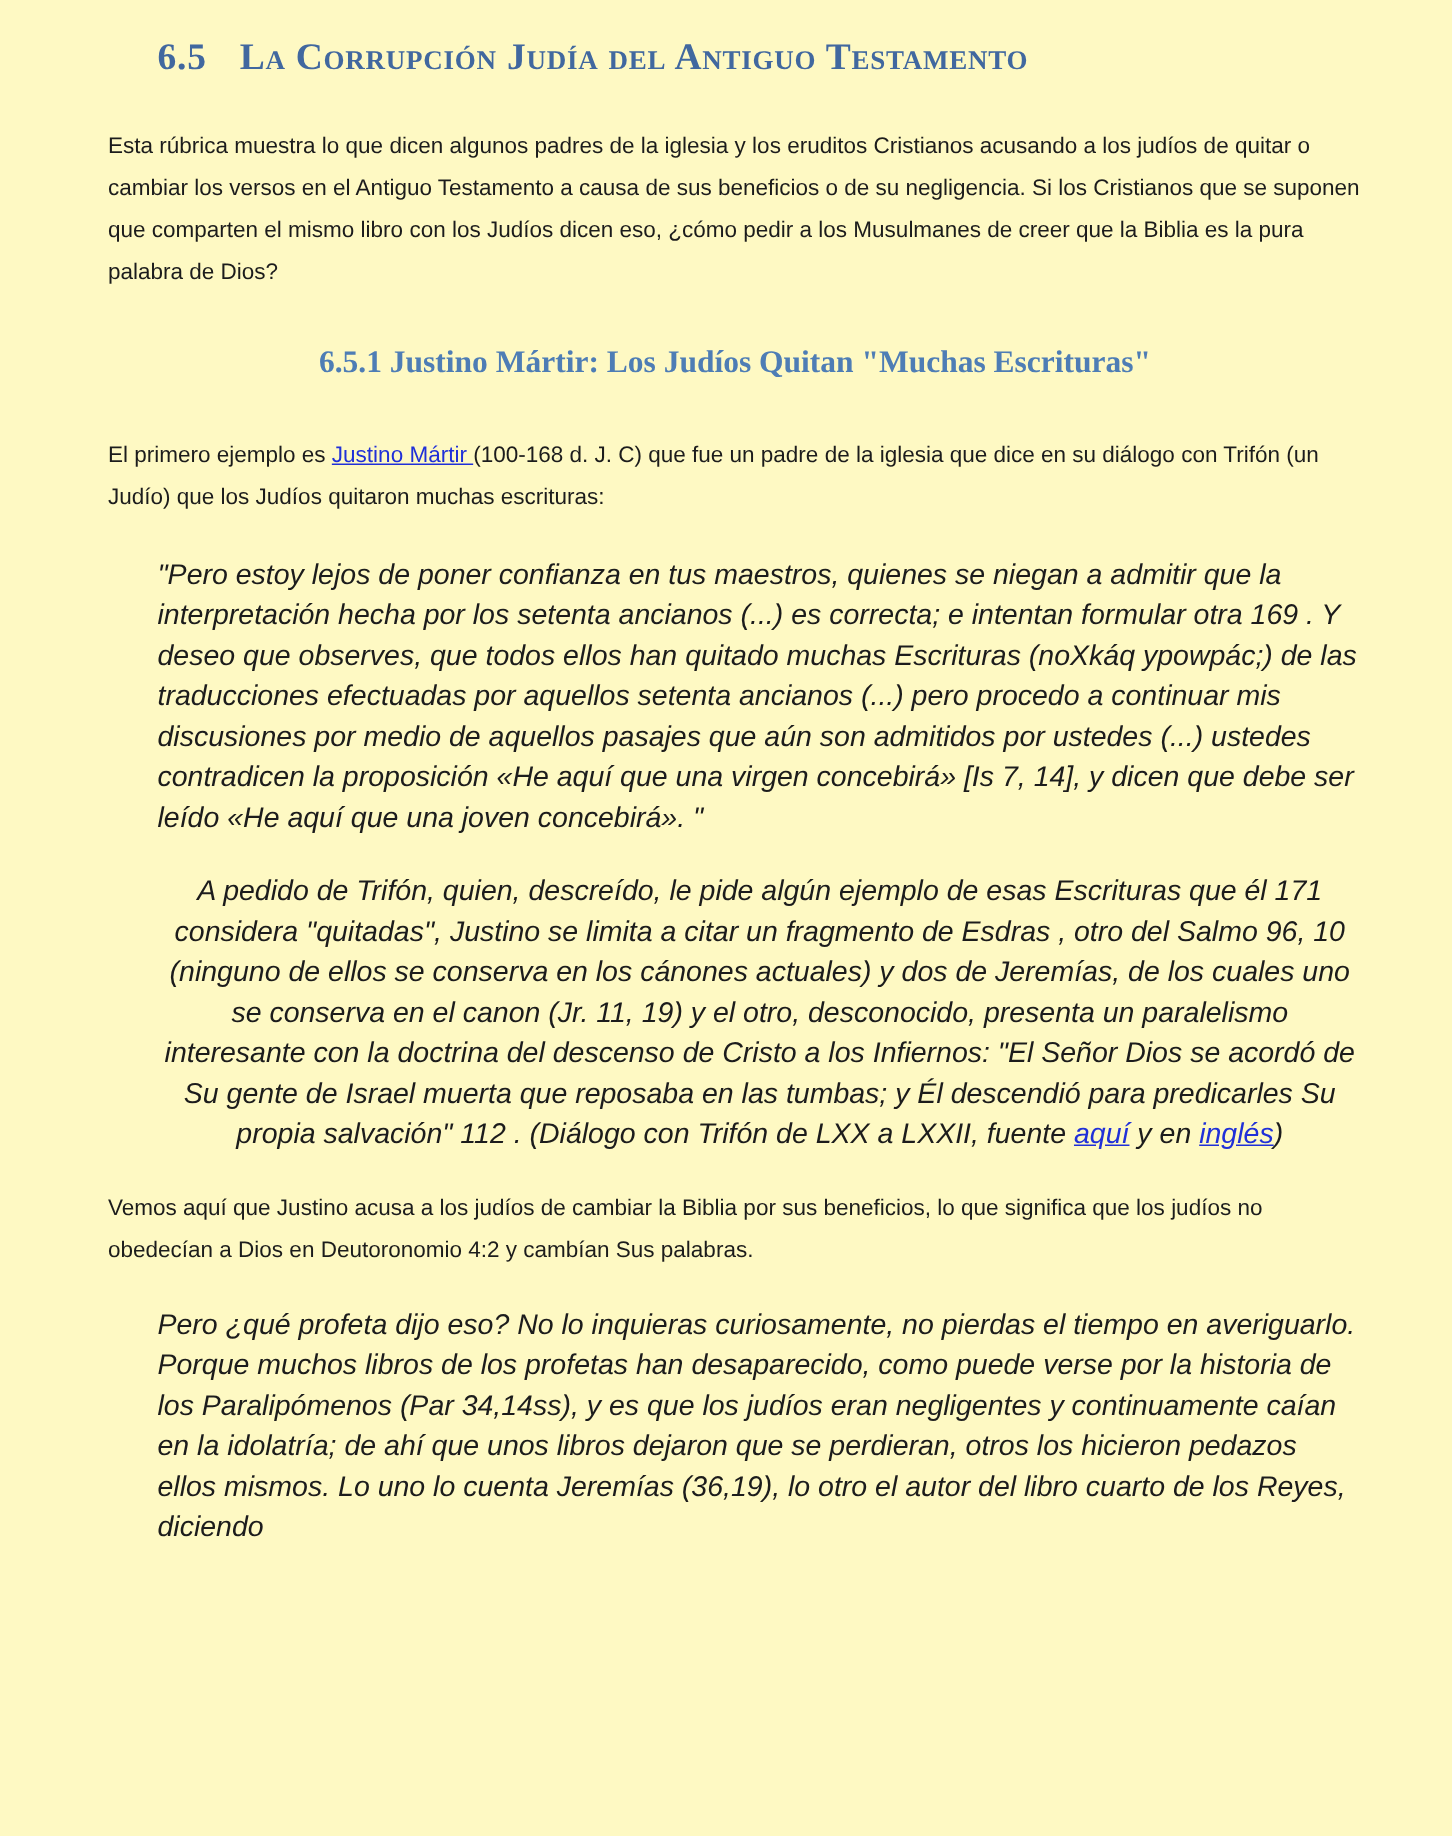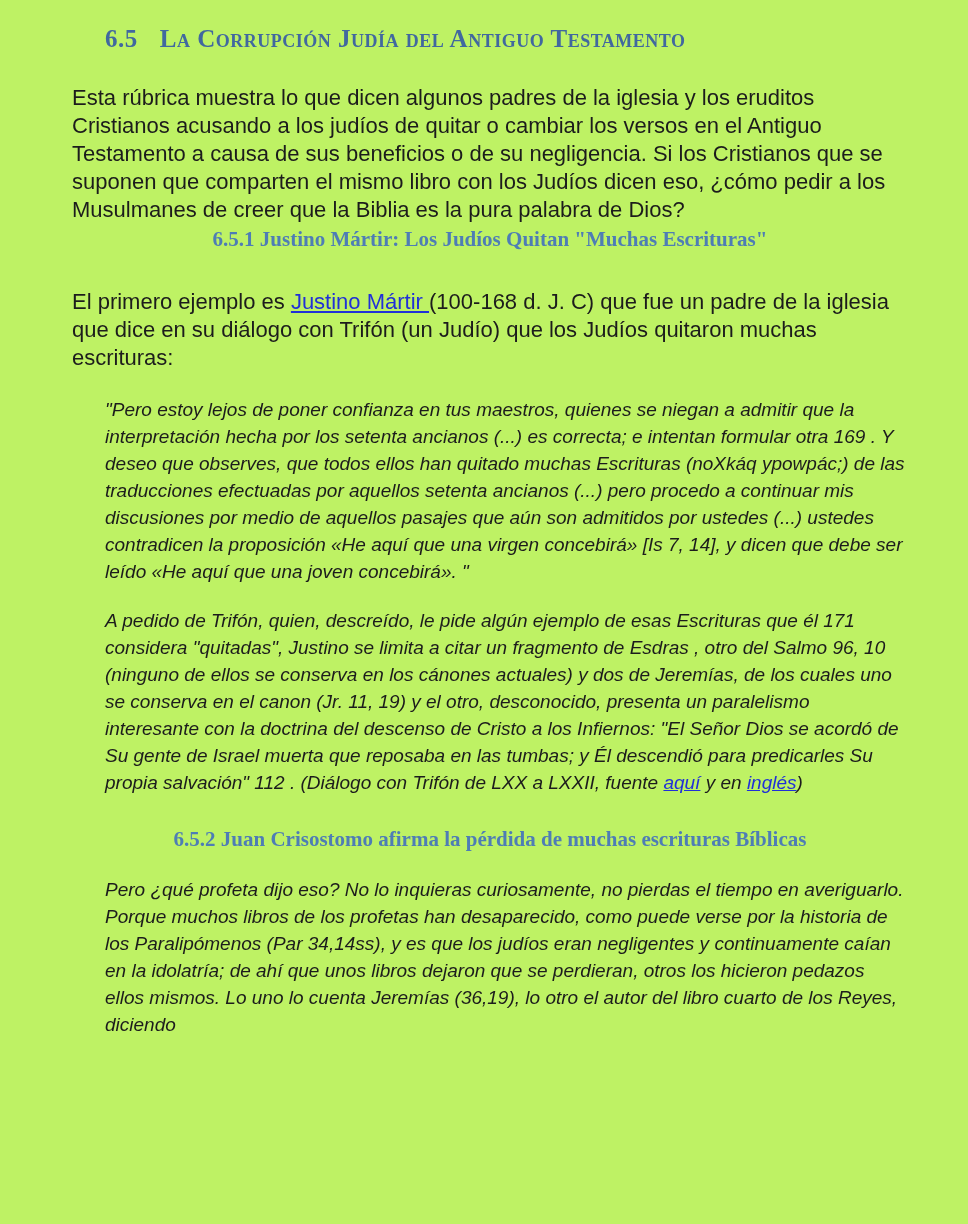--- a/index.html
+++ b/index.html
@@ -5,21 +5,21 @@
   html, body {
     margin: 0;
     padding: 0;
     background: #ffffff;
   }
   .page {
     position: relative;
     width: 968px;
     height: 1224px;
     margin: 0 auto;
-    background: #bef264;
+    background: #fef9c3;
     overflow: hidden;
     box-sizing: border-box;
     padding: 22px 60px 0 72px;
     font-family: "Liberation Sans", sans-serif;
     color: #1c1c1c;
   }
   
   .doc-title {
     margin: 0 0 0 33px;
     font-family: "Liberation Serif", serif;
@@ -34,41 +34,41 @@
   
   .sub-heading {
     margin: 0;
     font-family: "Liberation Serif", serif;
     font-weight: bold;
     font-size: 21px;
     line-height: 30px;
     color: #4E7DB5;
     text-align: center;
   }
-  .h651 { }
+  .h651 { margin-top: 30px; }
   .h652 { margin-top: 28px; }
   
   .body-para {
     margin: 0;
-    font-size: 22px;
+    font-size: 15px;
     line-height: 28px;
   }
   .p-intro   { margin-top: 28px; }
   .p-example { margin-top: 34px; }
   .p-concl   { margin-top: 22px; }
   .p-juan    { margin-top: 24px; }
   
   .quote {
     margin: 0 0 0 33px;
     font-style: italic;
     font-size: 19px;
     line-height: 27px;
   }
   .q1 { margin-top: 24px; }
-  .q2 { margin-top: 22px; }
+  .q2 { margin-top: 22px; text-align: center; }
   .q-title { margin-top: 20px; }
   .q3 { margin-top: 22px; }
   
   a.doclink {
     color: #2030D8;
     text-decoration: underline;
     cursor: pointer;
   }
 </style>
 </head>
@@ -83,20 +83,20 @@
   <p class="body-para p-intro">Esta rúbrica muestra  lo que dicen algunos padres de la iglesia y los eruditos Cristianos acusando a los judíos de quitar o cambiar los versos en el Antiguo Testamento a causa de sus beneficios o de su negligencia. Si los Cristianos que se suponen que comparten el mismo libro con los Judíos dicen eso, ¿cómo pedir a los Musulmanes de creer que la Biblia es la pura palabra de Dios?</p>
 
   <h2 class="sub-heading h651">6.5.1 Justino Mártir: Los Judíos Quitan "Muchas Escrituras"</h2>
 
   <p class="body-para p-example"><span>El primero ejemplo es </span><a class="doclink">Justino Mártir </a><span>(100-168 d. J. C) que fue un padre de la iglesia que dice en su diálogo con Trifón (un Judío) que los Judíos quitaron muchas escrituras:</span></p>
 
   <p class="quote q1">"Pero estoy lejos de poner confianza en tus maestros, quienes se niegan a admitir que la interpretación hecha por los setenta ancianos (...) es correcta; e intentan formular otra 169 . Y deseo que observes, que todos ellos han quitado muchas Escrituras (noXkáq ypowpác;) de las traducciones efectuadas por aquellos setenta ancianos (...) pero procedo a continuar mis discusiones por medio de aquellos pasajes que aún son admitidos por ustedes (...) ustedes contradicen la proposición «He aquí que una virgen concebirá» [Is 7, 14], y dicen que debe ser leído «He aquí que una joven concebirá». "</p>
 
   <p class="quote q2"><span>A pedido de Trifón, quien, descreído, le pide algún ejemplo de esas Escrituras que él 171 considera "quitadas", Justino se limita a citar un fragmento de Esdras , otro del Salmo 96, 10 (ninguno de ellos se conserva en los cánones actuales) y dos de Jeremías, de los cuales uno se conserva en el canon (Jr. 11, 19) y el otro, desconocido, presenta un paralelismo interesante con la doctrina del descenso de Cristo a los Infiernos: "El Señor Dios se acordó de Su gente de Israel muerta que reposaba en las tumbas; y Él descendió para predicarles Su propia salvación" 112 . (Diálogo con Trifón de LXX a LXXII, fuente </span><a class="doclink">aquí</a><span> y en </span><a class="doclink">inglés</a><span>)</span></p>
 
+  <p class="body-para p-concl">Vemos aquí que Justino acusa a los judíos de cambiar la Biblia por sus beneficios, lo que significa que los judíos no obedecían a Dios en Deutoronomio 4:2 y cambían Sus palabras.</p>
 
-  <h2 class="sub-heading h652">6.5.2 Juan Crisostomo afirma la pérdida de muchas escrituras Bíblicas</h2>
 
 
 
   <p class="quote q3">Pero ¿qué profeta dijo eso? No lo inquieras curiosamente, no pierdas el tiempo en averiguarlo. Porque muchos libros de los profetas han desaparecido, como puede verse por la historia de los Paralipómenos (Par 34,14ss), y es que los judíos eran negligentes y continuamente caían en la idolatría; de ahí que unos libros dejaron que se perdieran, otros los hicieron pedazos ellos mismos. Lo uno lo cuenta Jeremías (36,19), lo otro el autor del libro cuarto de los Reyes, diciendo</p>
 
 </div>
 
 </body></html>

